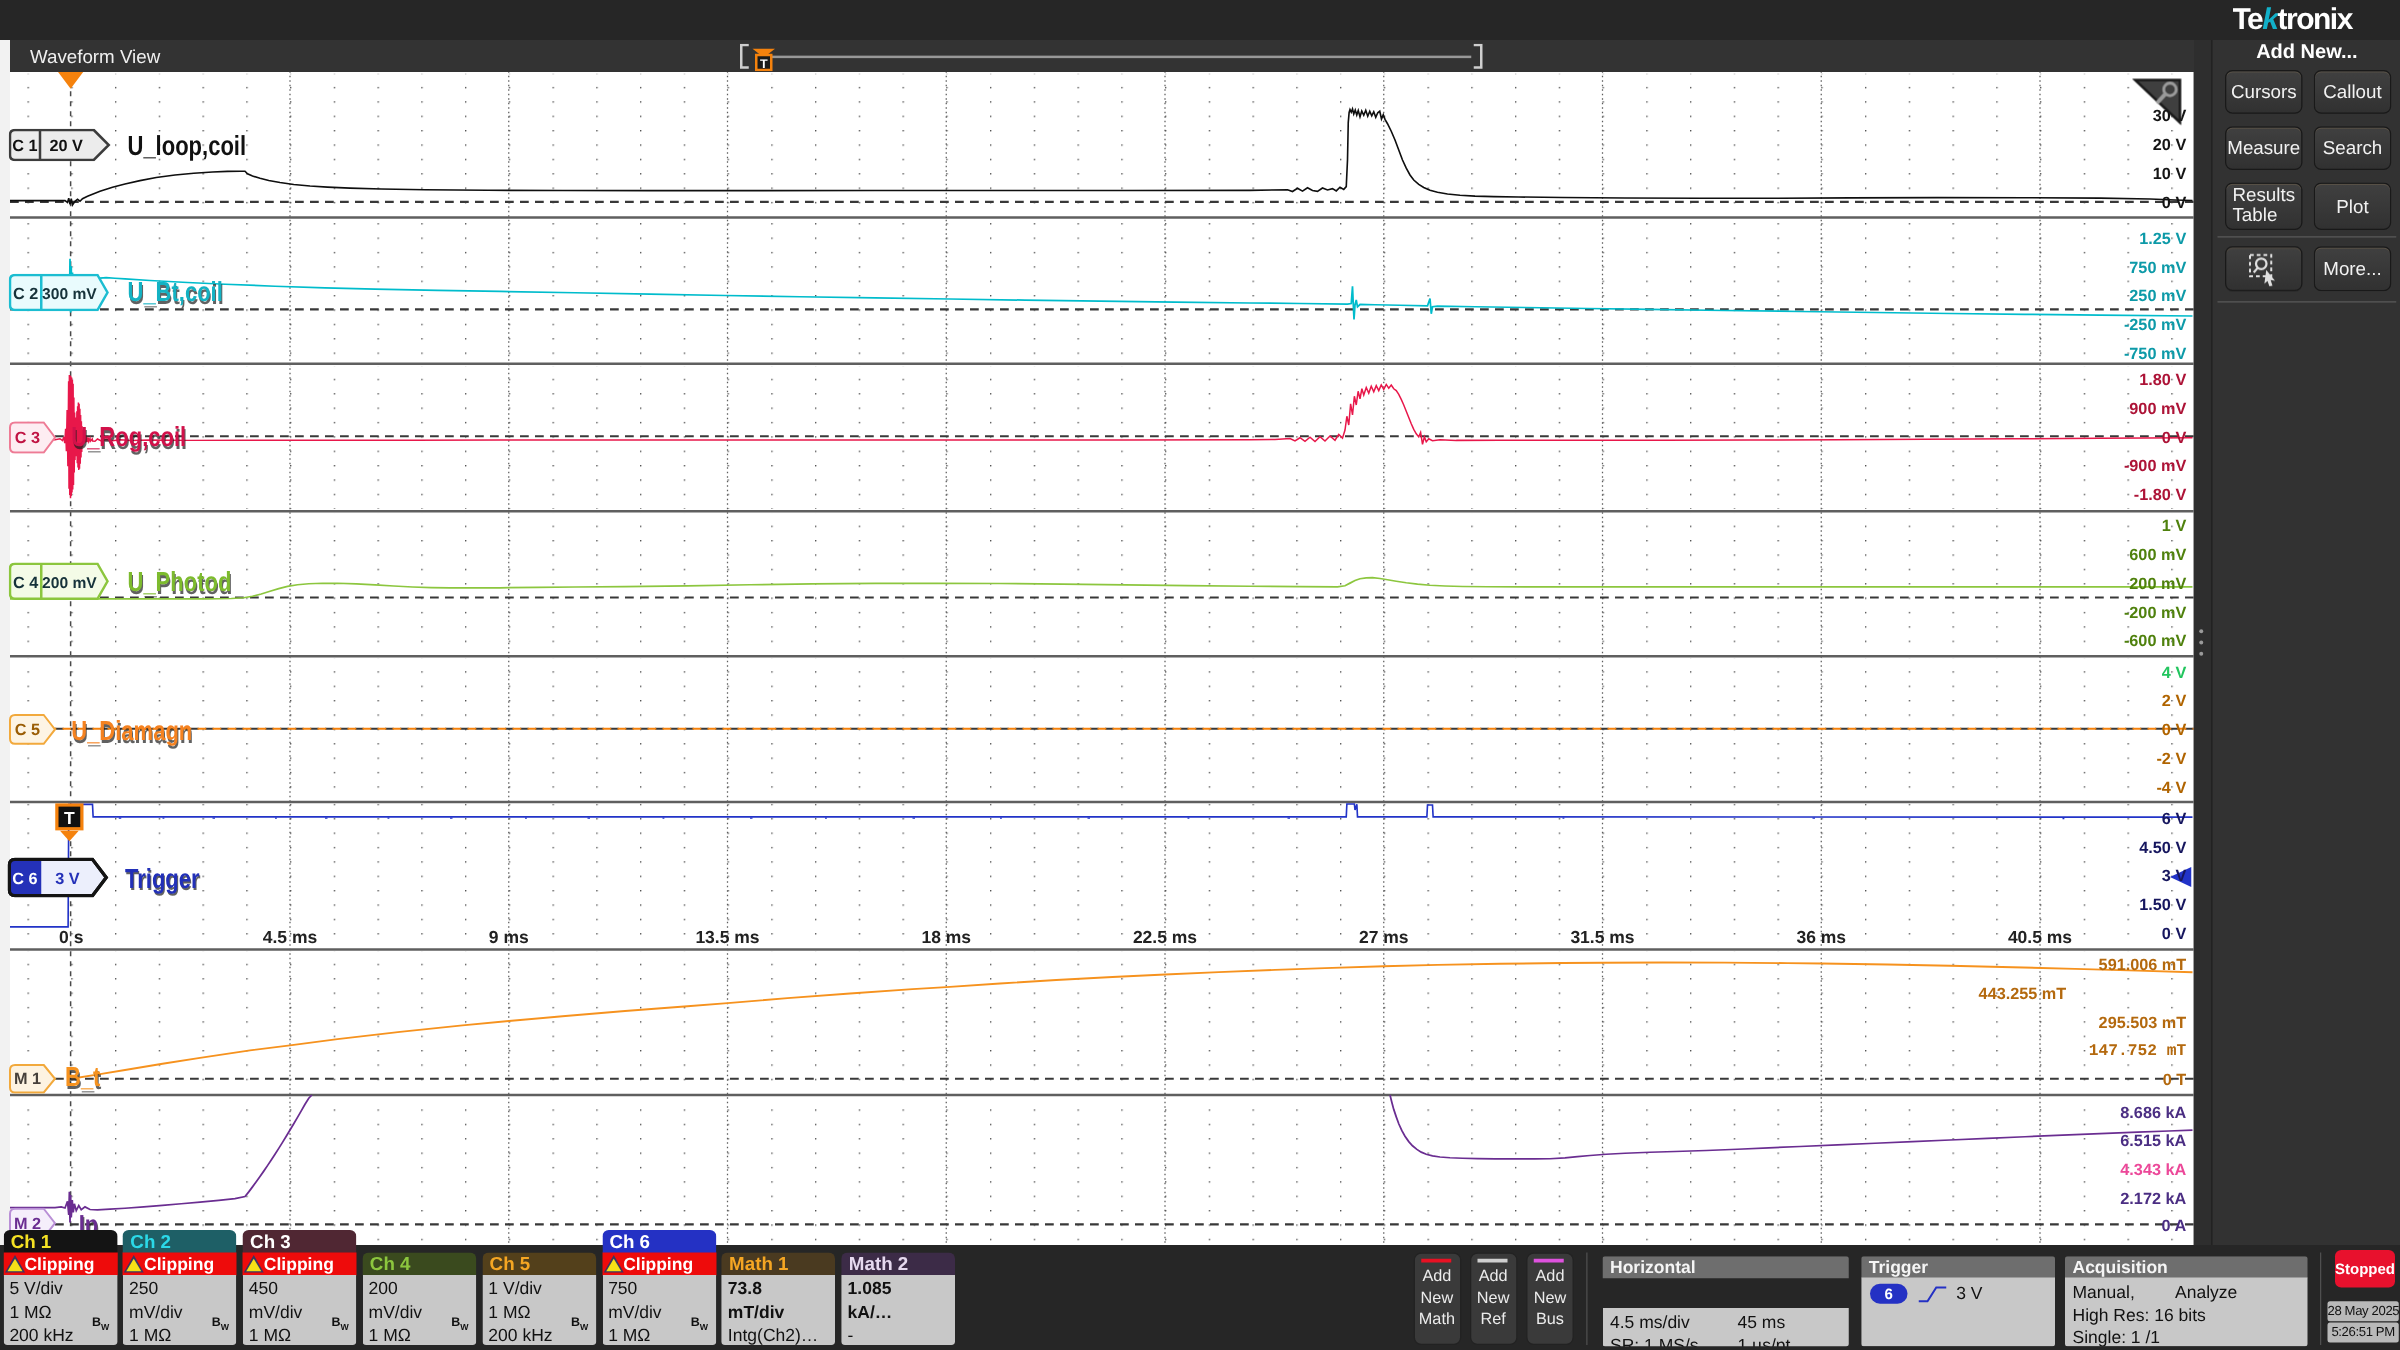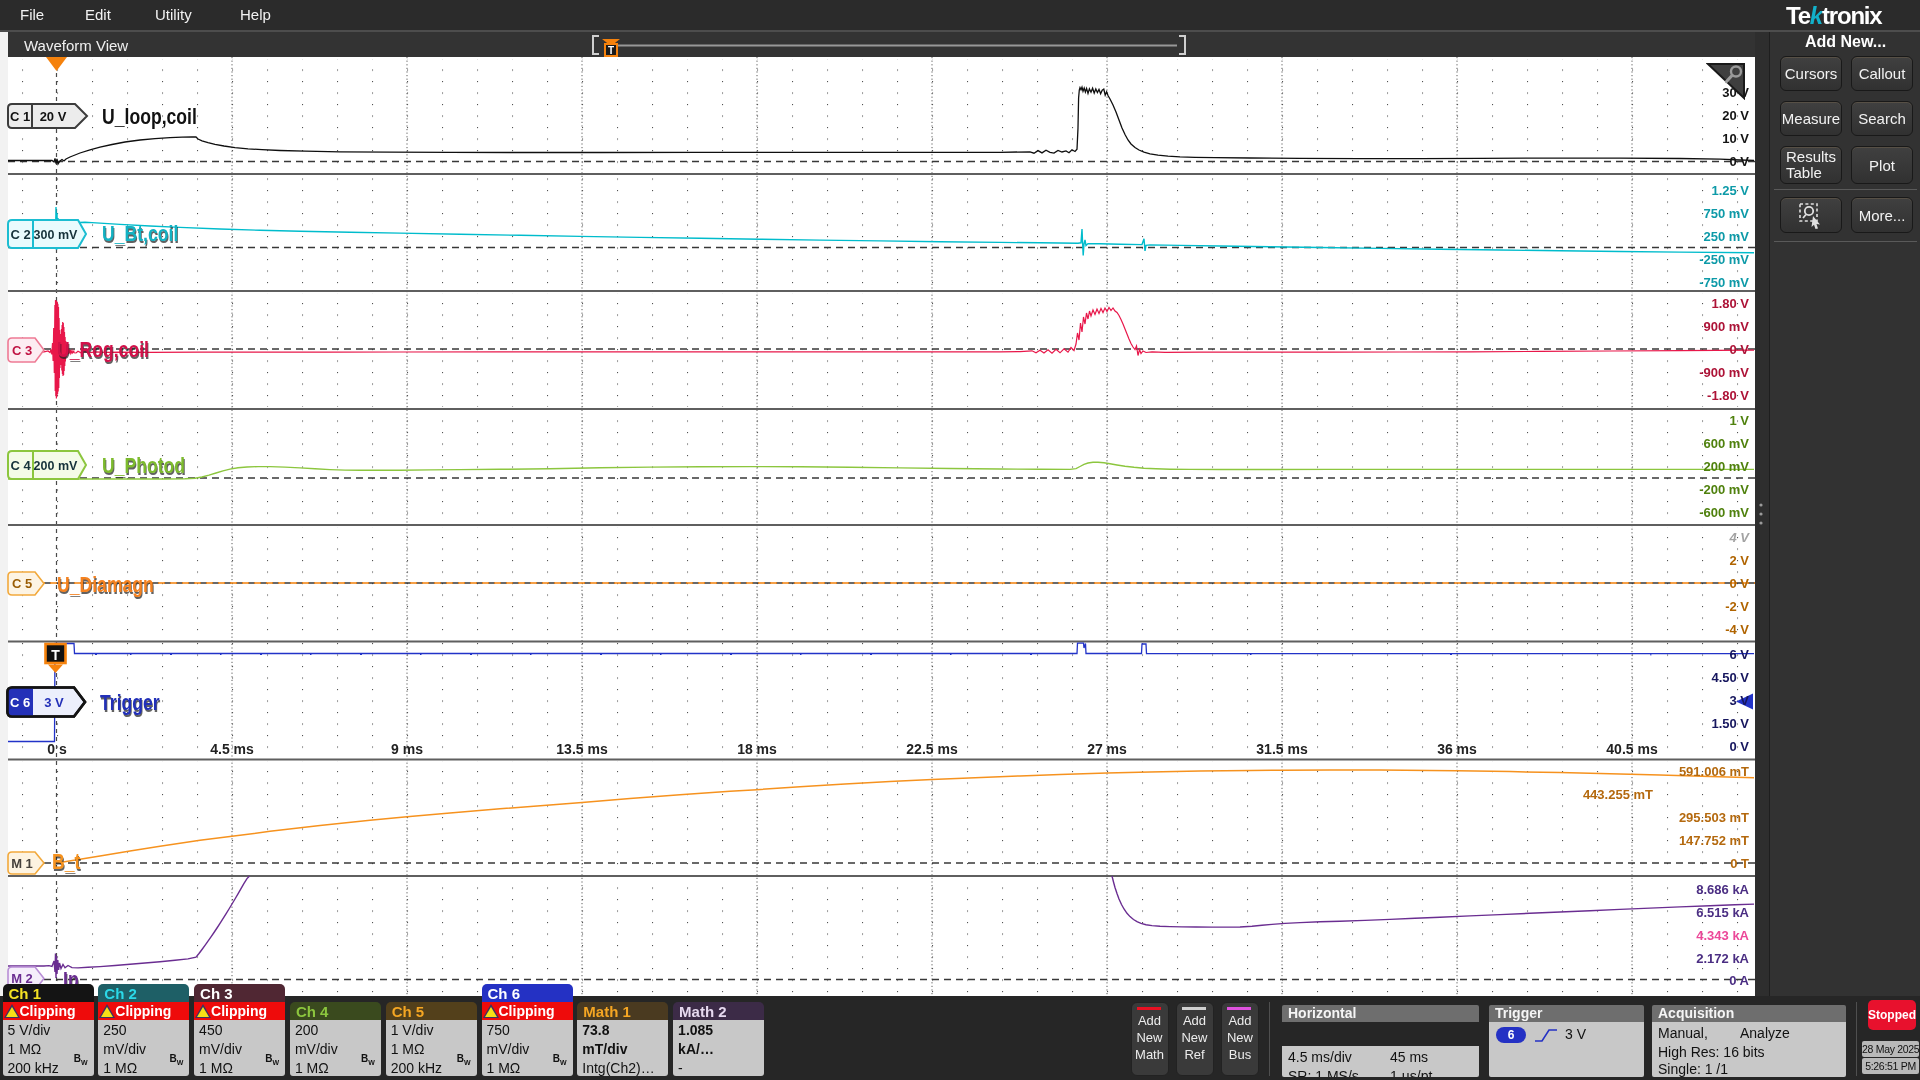--- a/index.html
+++ b/index.html
@@ -28,26 +28,20 @@
 .panel{position:absolute;border-radius:2px;overflow:hidden;}
 .phead{height:17px;background:#6e6e6e;color:#f5f5f5;font-weight:bold;font-size:14px;line-height:17px;padding-left:6px;transform:translateZ(0);}
 .pbody{background:#c8c8c8;color:#111;font-size:14px;line-height:16px;padding:0;position:relative;transform:translateZ(0);}
 
 .sl{position:absolute;width:120px;text-align:right;font-size:13px;font-weight:bold;line-height:13px;transform:translateZ(0);}
 .tl{position:absolute;font-size:14px;font-weight:bold;color:#222;transform:translateX(-50%) translateZ(0);}
 .trl{position:absolute;font-size:22px;font-weight:700;transform:scaleX(0.8);transform-origin:0 50%;text-shadow:1px 2px 0 rgba(30,30,30,0.7);white-space:nowrap;}
 </style></head>
 <body>
 <div id="scr">
-<div class="ab" id="menubar">
-<span style="left:20px">File</span>
-      <span style="left:85px">Edit</span>
-      <span style="left:155px">Utility</span>
-      <span style="left:240px">Help</span>
-</div>
 <div class="ab" id="tek" style="left:1786px;top:2px;width:135px;height:26px;color:#fff;font-size:24px;font-weight:bold;letter-spacing:-1.2px;transform:translateZ(0);">Te<span style="color:#12b0c9;font-style:italic;">k</span>tronix</div>
 <div class="ab" id="leftstrip"></div>
 <div class="ab" id="titlebar">
       <span style="position:absolute;left:16px;top:5px;">Waveform View</span>
  <svg class="ab" style="left:581px;top:3px;" width="600" height="22" viewBox="0 0 600 22">
   <path d="M10 1 h-6 v18 h6" stroke="#cfcfcf" stroke-width="2" fill="none"></path>
   <path d="M590 1 h6 v18 h-6" stroke="#cfcfcf" stroke-width="2" fill="none"></path>
   <rect x="28" y="9.5" width="560" height="2" fill="#989898"></rect>
   <polygon points="13,4 31,4 22,11" fill="#f5820d"></polygon>
   <rect x="16" y="9" width="12" height="12" fill="#1a1a1a" stroke="#f5820d" stroke-width="2"></rect>
@@ -187,34 +181,34 @@
 <div class="sl" style="left:1629px;top:296.5px;color:#ad1337;">1.80 V</div>
 <div class="sl" style="left:1629px;top:319.5px;color:#ad1337;">900 mV</div>
 <div class="sl" style="left:1629px;top:342.5px;color:#ad1337;">0 V</div>
 <div class="sl" style="left:1629px;top:365.5px;color:#ad1337;">-900 mV</div>
 <div class="sl" style="left:1629px;top:388.5px;color:#ad1337;">-1.80 V</div>
 <div class="sl" style="left:1629px;top:414px;color:#4f810d;">1 V</div>
 <div class="sl" style="left:1629px;top:437px;color:#4f810d;">600 mV</div>
 <div class="sl" style="left:1629px;top:460px;color:#4f810d;">200 mV</div>
 <div class="sl" style="left:1629px;top:483px;color:#4f810d;">-200 mV</div>
 <div class="sl" style="left:1629px;top:506px;color:#4f810d;">-600 mV</div>
-<div class="sl" style="left:1629px;top:530.5px;color:#a3a3a3;font-style:italic;">4 V</div>
+<div class="sl" style="left:1629px;top:530.5px;color:#22c55e;">4 V</div>
 <div class="sl" style="left:1629px;top:553.5px;color:#b06400;">2 V</div>
 <div class="sl" style="left:1629px;top:576.5px;color:#b06400;">0 V</div>
 <div class="sl" style="left:1629px;top:599.5px;color:#b06400;">-2 V</div>
 <div class="sl" style="left:1629px;top:622.5px;color:#b06400;">-4 V</div>
 <div class="sl" style="left:1629px;top:648px;color:#16165e;">6 V</div>
 <div class="sl" style="left:1629px;top:671px;color:#16165e;">4.50 V</div>
 <div class="sl" style="left:1629px;top:694px;color:#16165e;">3 V</div>
 <div class="sl" style="left:1629px;top:717px;color:#16165e;">1.50 V</div>
 <div class="sl" style="left:1629px;top:740px;color:#16165e;">0 V</div>
 <div class="sl" style="left:1629px;top:764.5px;color:#b4690e;">591.006 mT</div>
 <div class="sl" style="left:1533px;top:787.5px;color:#b4690e;">443.255 mT</div>
 <div class="sl" style="left:1629px;top:810.5px;color:#b4690e;">295.503 mT</div>
-<div class="sl" style="left:1629px;top:833.5px;color:#b4690e;">147.752 mT</div>
+<div class="sl" style="left:1629px;top:833.5px;color:#b4690e;font-family:Liberation Mono, monospace;">147.752 mT</div>
 <div class="sl" style="left:1629px;top:856.5px;color:#b4690e;">0 T</div>
 <div class="sl" style="left:1629px;top:882.5px;color:#4b2e83;">8.686 kA</div>
 <div class="sl" style="left:1629px;top:905.5px;color:#4b2e83;">6.515 kA</div>
 <div class="sl" style="left:1629px;top:928.5px;color:#ec4899;">4.343 kA</div>
 <div class="sl" style="left:1629px;top:951.5px;color:#4b2e83;">2.172 kA</div>
 <div class="sl" style="left:1629px;top:973.5px;color:#4b2e83;">0 A</div>
 <div class="tl" style="left:57px;top:741px;">0 s</div>
 <div class="tl" style="left:232px;top:741px;">4.5 ms</div>
 <div class="tl" style="left:407px;top:741px;">9 ms</div>
 <div class="tl" style="left:582px;top:741px;">13.5 ms</div>

